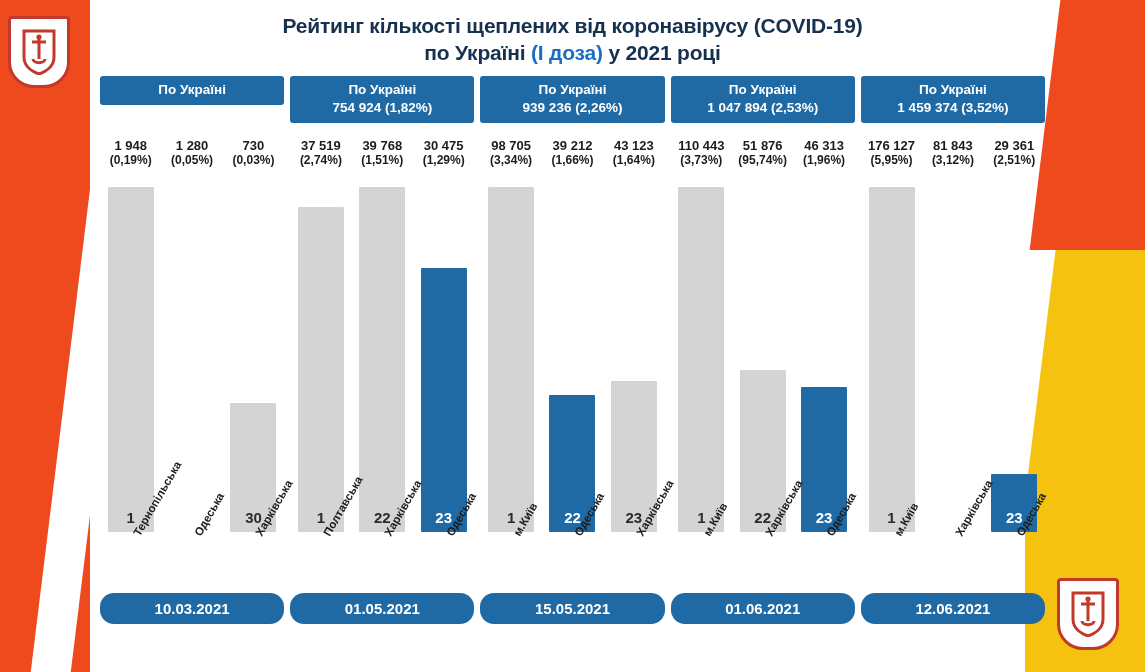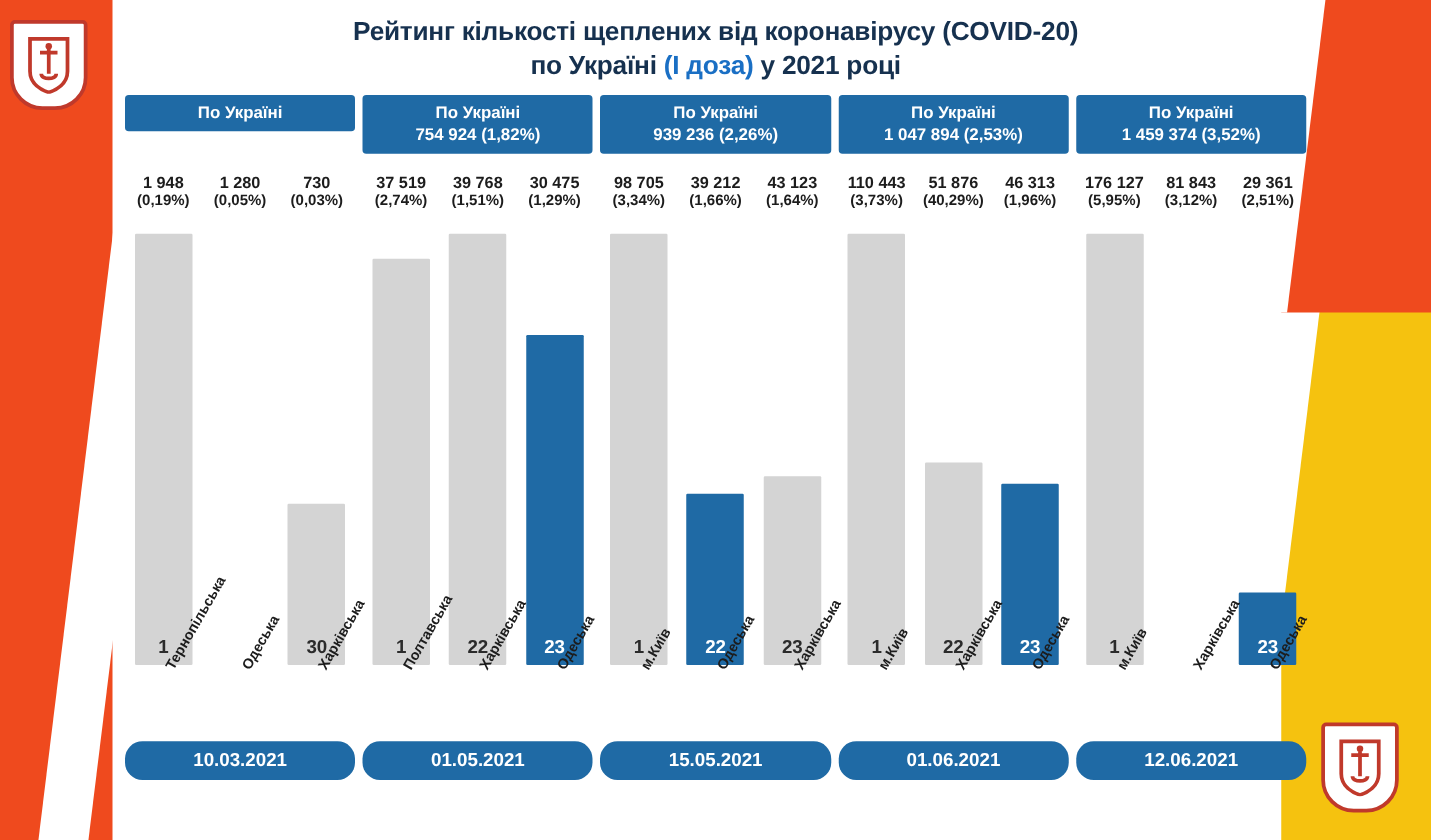--- a/index.html
+++ b/index.html
@@ -196,21 +196,21 @@
     <path d="M2 2 h30 v26 c0 10 -9 15 -15 17 C11 43 2 38 2 28 Z" fill="#ffffff" stroke="#c0392b" stroke-width="3"></path>
     <path d="M17 10 v20 M11 30 c0 5 12 5 12 0" stroke="#c0392b" stroke-width="3" fill="none"></path>
     <path d="M10 13 h14" stroke="#c0392b" stroke-width="3"></path>
     <circle cx="17" cy="8" r="2.6" fill="#c0392b"></circle>
   </svg>
 </div>
 
 <div class="content">
 
   <div class="title">
-    <div>Рейтинг кількості щеплених від коронавірусу (COVID-20)</div>
+    <div>Рейтинг кількості щеплених від коронавірусу (COVID-19)</div>
     <div>
       <span>по Україні </span><span class="hl">(I доза)</span><span> у 2021 році</span>
     </div>
   </div>
 
   <div class="panels" id="panels">
       <div class="panel">
         <div class="panel-head">
           <span class="l1">По Україні</span>
         </div>
@@ -333,21 +333,21 @@
         </div>
         <div class="plot">
           <div class="bars">
             <div class="barwrap">
               <div class="barlabel"><span>110 443</span><span class="pct">(3,73%)</span></div>
               <div class="bar grey" style="height: 345px;">
                 <div class="rank">1</div>
               </div>
             </div>
             <div class="barwrap">
-              <div class="barlabel"><span>51 876</span><span class="pct">(40,29%)</span></div>
+              <div class="barlabel"><span>51 876</span><span class="pct">(95,74%)</span></div>
               <div class="bar grey" style="height: 162px;">
                 <div class="rank">22</div>
               </div>
             </div>
             <div class="barwrap">
               <div class="barlabel"><span>46 313</span><span class="pct">(1,96%)</span></div>
               <div class="bar blue" style="height: 145px;">
                 <div class="rank">23</div>
               </div>
             </div>

